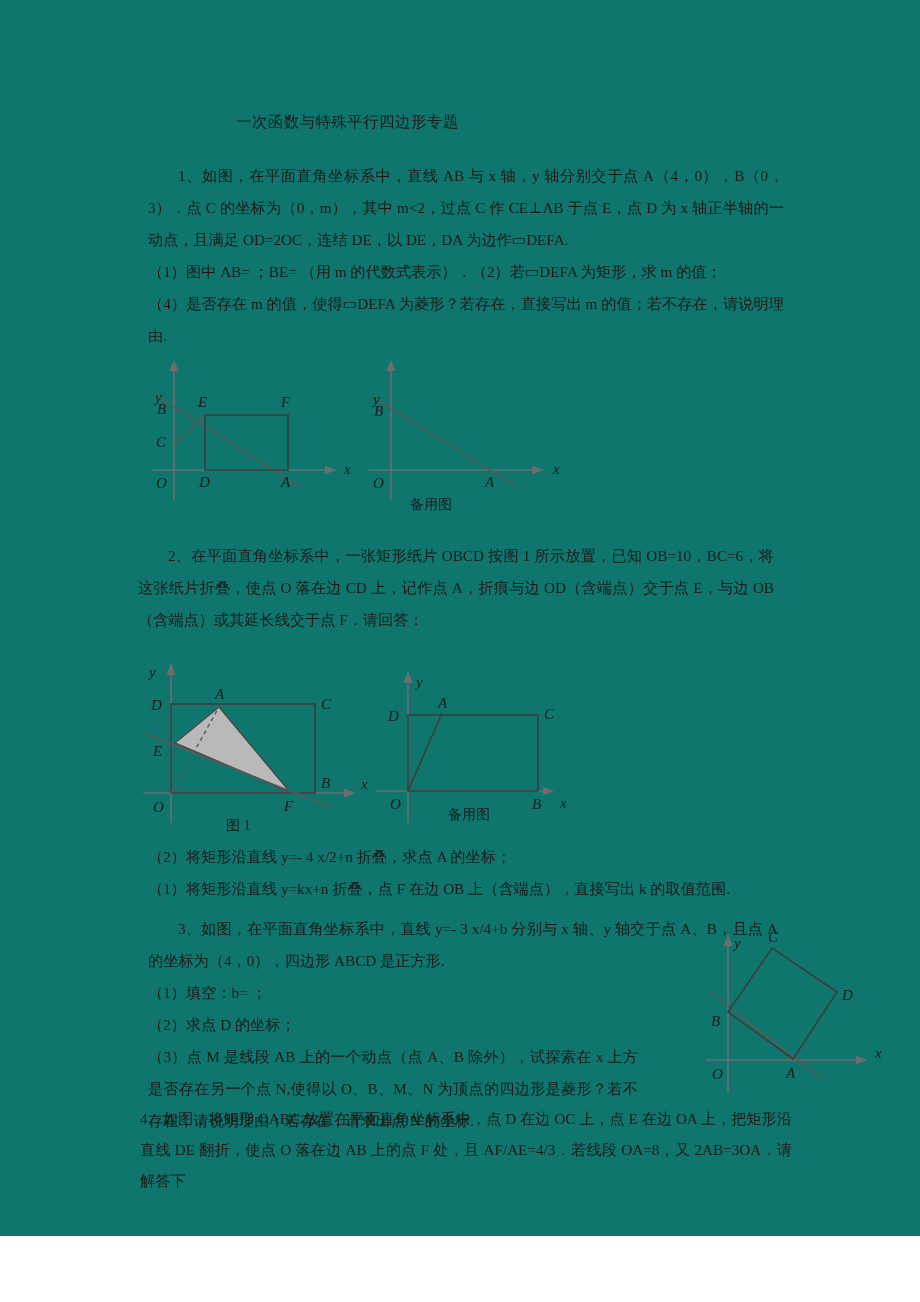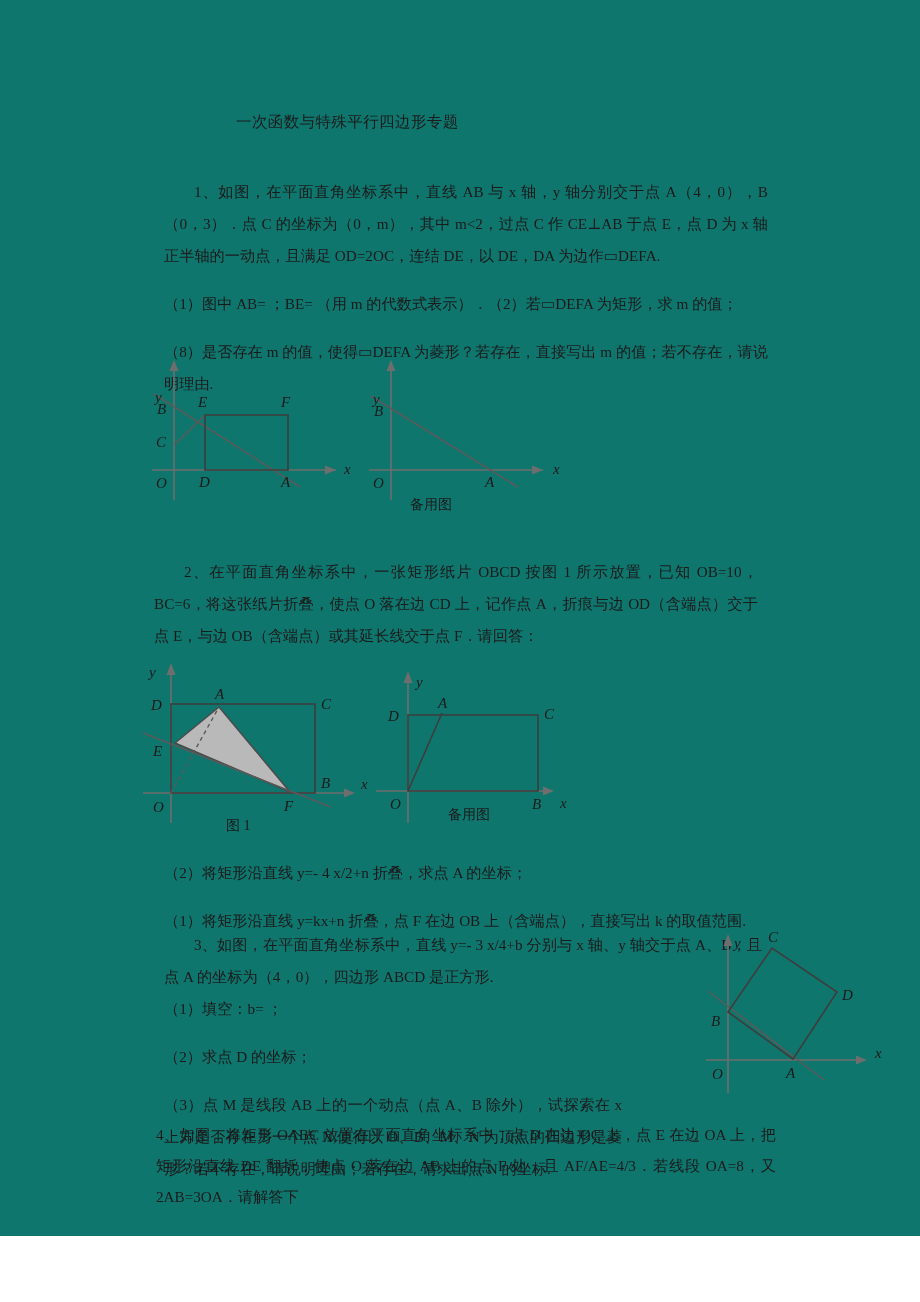--- a/index.html
+++ b/index.html
@@ -27,21 +27,21 @@
   .body-block {
     position: absolute;
     left: 148px;
     width: 636px;
     font-size: 15.2px;
     line-height: 32px;
     text-align: justify;
     text-justify: inter-ideograph;
   }
   .body-block p {
-    margin: 16px;
+    margin: 0;
     white-space: normal;
   }
   .indent2 { text-indent: 30px; }
 
   
   .fig {
     position: absolute;
   }
   .fig svg { display: block; }
   .cap {
@@ -67,21 +67,21 @@
 </head>
 <body>
 
 <div class="page">
 
   <div class="doc-title">一次函数与特殊平行四边形专题</div>
 
   <div class="body-block" style="left:148px; top:160px; width:636px;">
     <p class="indent2">1、如图，在平面直角坐标系中，直线 AB 与 x 轴，y 轴分别交于点 A（4，0），B（0，3）．点 C 的坐标为（0，m），其中 m&lt;2，过点 C 作 CE⊥AB 于点 E，点 D 为 x 轴正半轴的一动点，且满足 OD=2OC，连结 DE，以 DE，DA 为边作▭DEFA.</p>
     <p>（1）图中 AB= ；BE= （用 m 的代数式表示）．（2）若▭DEFA 为矩形，求 m 的值；</p>
-    <p>（8）是否存在 m 的值，使得▭DEFA 为菱形？若存在，直接写出 m 的值；若不存在，请说明理由.</p>
+    <p>（4）是否存在 m 的值，使得▭DEFA 为菱形？若存在，直接写出 m 的值；若不存在，请说明理由.</p>
   </div>
 
   <div class="fig" style="left:140px; top:352px;">
     <svg width="240" height="160" viewBox="0 0 240 160">
 
       <line class="axisline" x1="12" y1="118" x2="196" y2="118"></line>
       <polygon class="axishead" points="196,118 185,113.5 185,122.5"></polygon>
 
       <line class="axisline" x1="34" y1="148" x2="34" y2="10"></line>
       <polygon class="axishead" points="34,8 29.5,19 38.5,19"></polygon>

